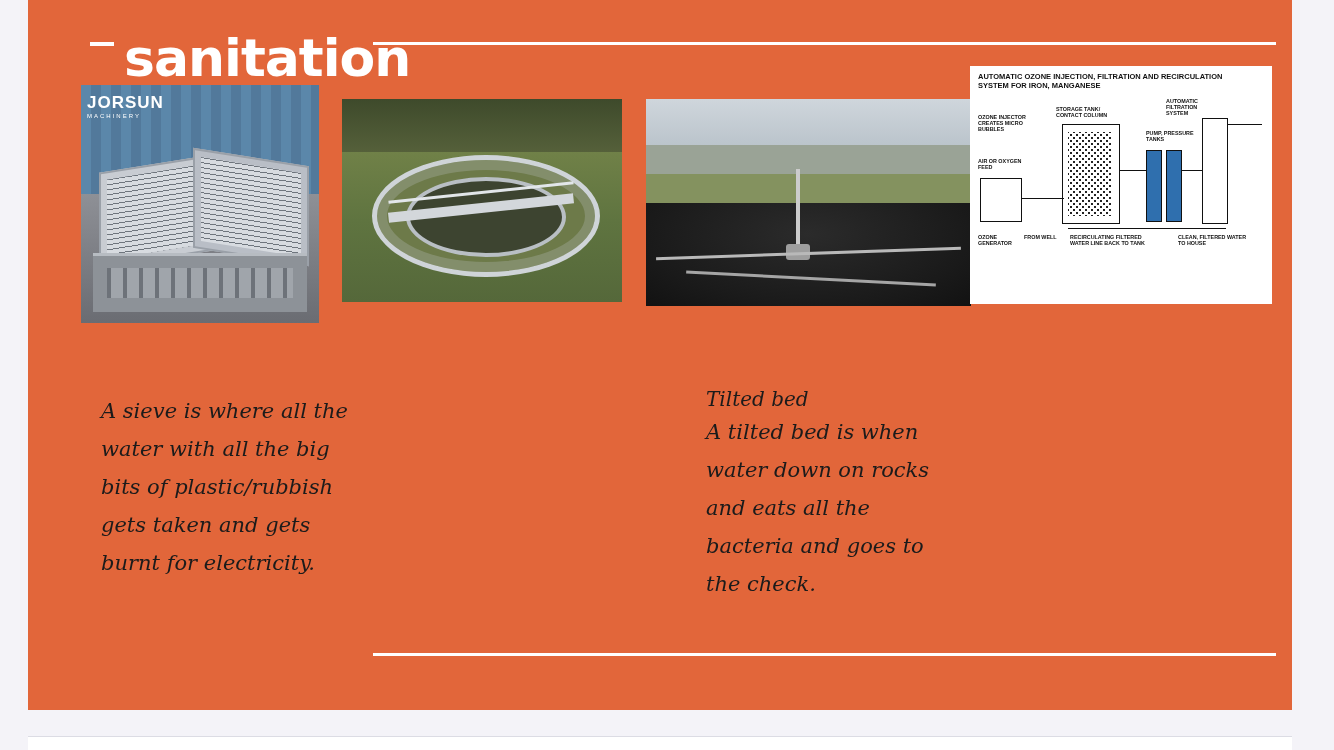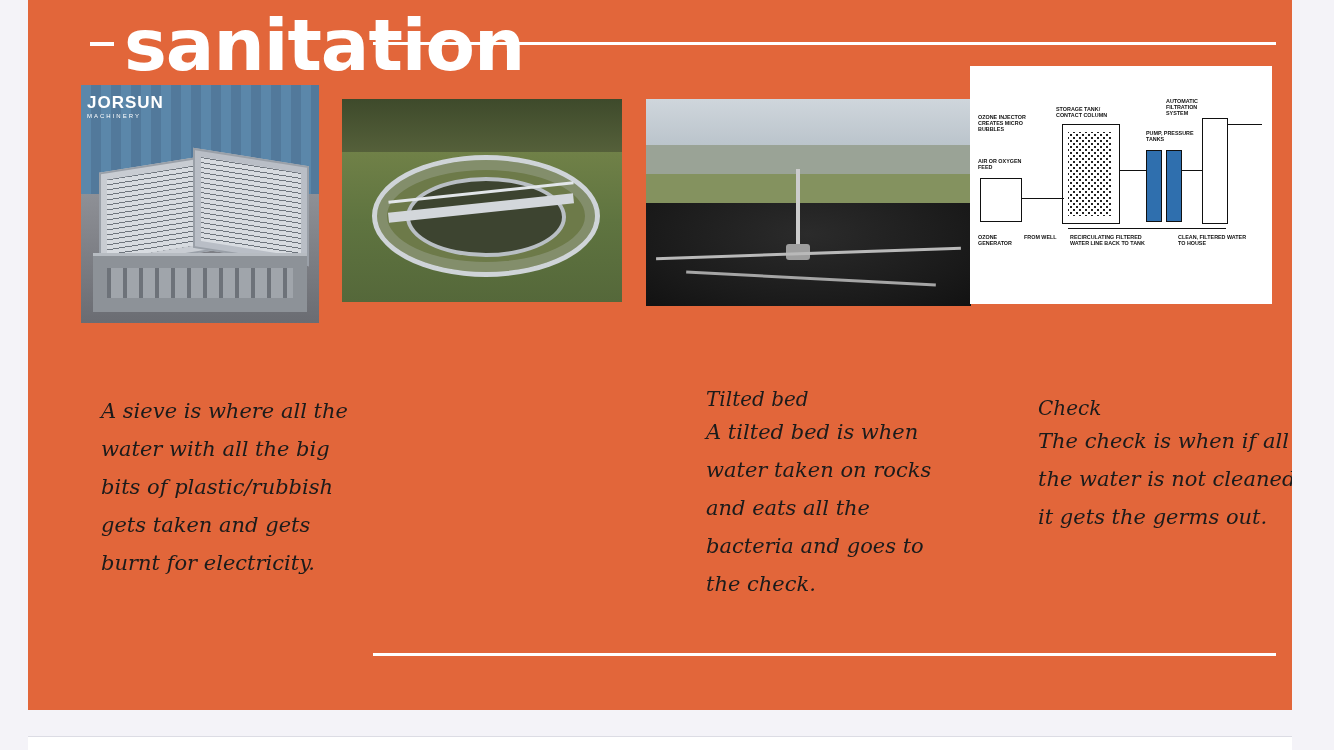--- a/index.html
+++ b/index.html
@@ -65,24 +65,24 @@
     left: 62px;
     top: 42px;
     width: 24px;
     height: 4px;
     background: #ffffff;
   }
 
   .title {
     position: absolute;
     left: 96px;
-    top: 5px;
+    top: 18px;
     font-family: "DejaVu Sans", sans-serif;
     font-weight: 700;
-    font-size: 72px;
+    font-size: 52px;
     line-height: 80px;
     color: #ffffff;
     letter-spacing: -1px;
     white-space: nowrap;
     text-align: right;
   }
 
   
   .img-row {
     position: absolute;
@@ -226,20 +226,21 @@
         <div class="hills"></div>
         <div class="field"></div>
         <div class="bed"></div>
         <div class="mast"></div>
         <div class="hub"></div>
         <div class="arm"></div>
         <div class="arm2"></div>
       </div>
 
       <div class="photo p4">
+        <div class="dg-title">AUTOMATIC OZONE INJECTION, FILTRATION AND RECIRCULATION SYSTEM FOR IRON, MANGANESE</div>
 
         <div class="lbl" style="left:8px;  top:48px;  width:56px;">OZONE INJECTOR CREATES MICRO BUBBLES</div>
         <div class="lbl" style="left:86px; top:40px;  width:62px;">STORAGE TANK/ CONTACT COLUMN</div>
         <div class="lbl" style="left:196px;top:32px;  width:52px;">AUTOMATIC FILTRATION SYSTEM</div>
         <div class="lbl" style="left:176px;top:64px;  width:52px;">PUMP, PRESSURE TANKS</div>
         <div class="lbl" style="left:8px;  top:92px;  width:52px;">AIR OR OXYGEN FEED</div>
         <div class="lbl" style="left:8px;  top:168px; width:40px;">OZONE GENERATOR</div>
         <div class="lbl" style="left:54px; top:168px; width:34px;">FROM WELL</div>
         <div class="lbl" style="left:100px;top:168px; width:86px;">RECIRCULATING FILTERED WATER LINE BACK TO TANK</div>
         <div class="lbl" style="left:208px;top:168px; width:70px;">CLEAN, FILTERED WATER TO HOUSE</div>
@@ -259,27 +260,23 @@
 
     </div>
 
     <div class="caption c1">
       <div class="cap-body">A sieve is where all the water with all the big bits of  plastic/rubbish gets taken and gets burnt for electricity.</div>
     </div>
 
 
     <div class="caption c3">
       <div class="cap-head">Tilted bed</div>
-      <div class="cap-body">A tilted bed is when water taken on rocks and eats all the bacteria and goes to the check.</div>
+      <div class="cap-body">A tilted bed is when water down on rocks and eats all the bacteria and goes to the check.</div>
     </div>
 
-    <div class="caption c4">
-      <div class="cap-head">Check</div>
-      <div class="cap-body">The check is when if all the water is not cleaned it gets the germs out.</div>
-    </div>
 
     <div class="rule-bottom"></div>
 
   </div>
 
   <div class="bottom-strip"></div>
 
 </div>
 
 </body></html>

